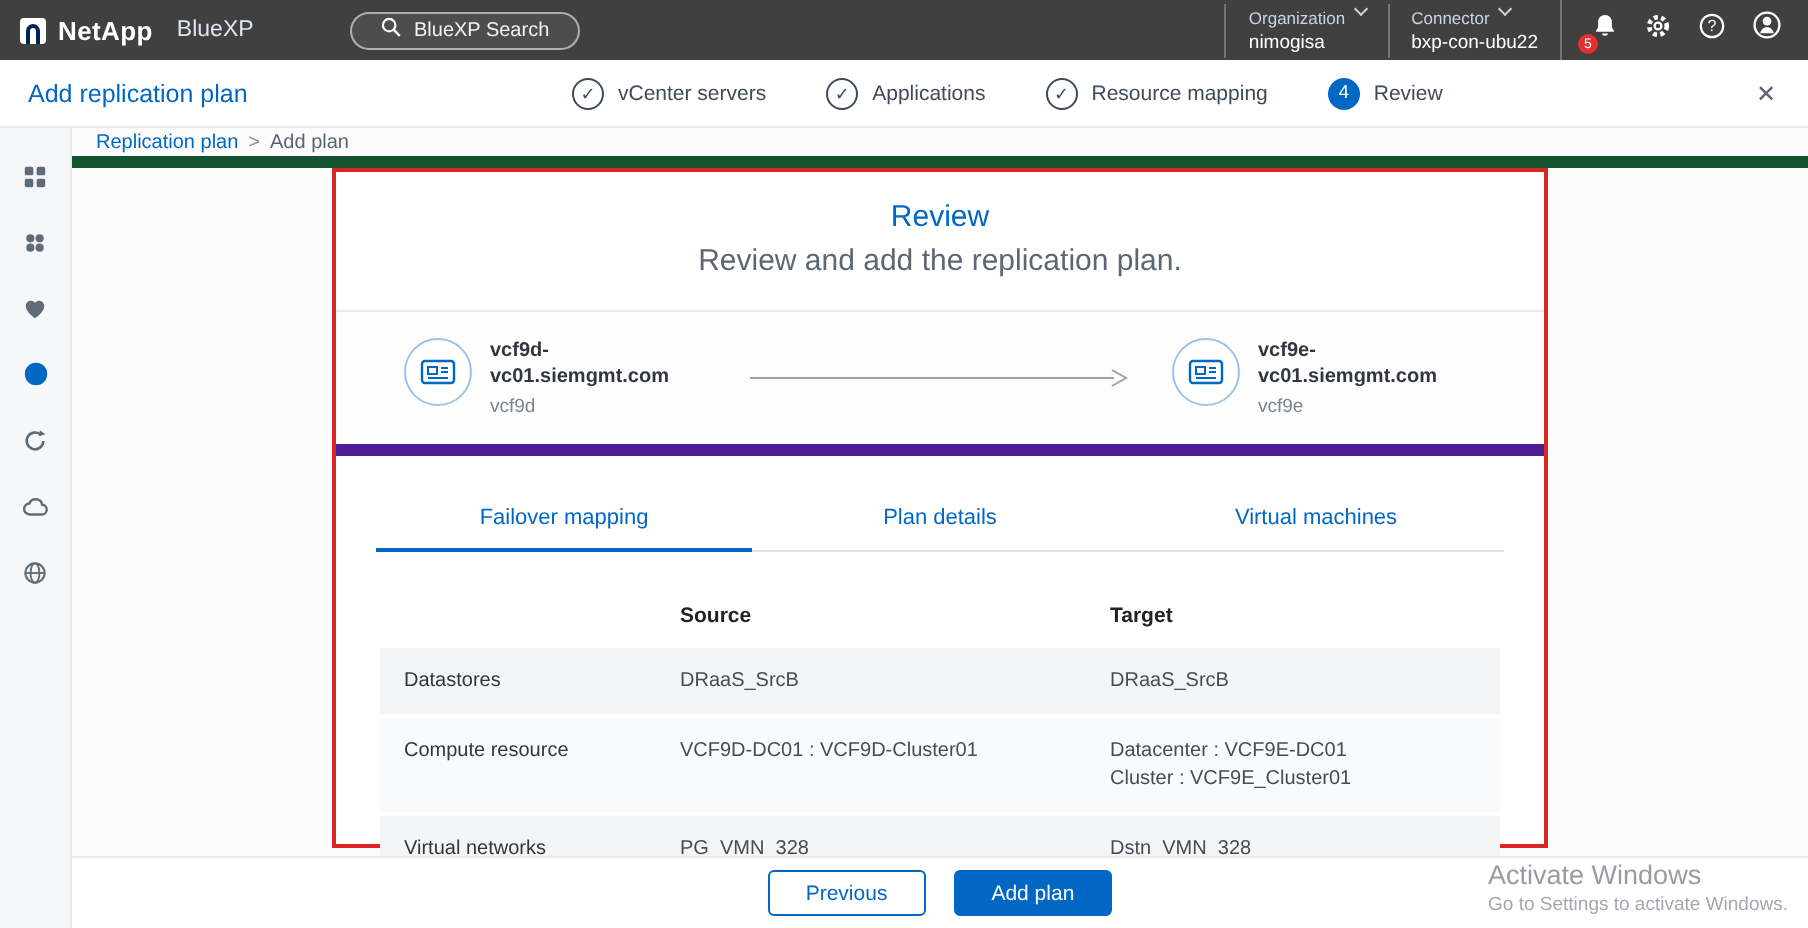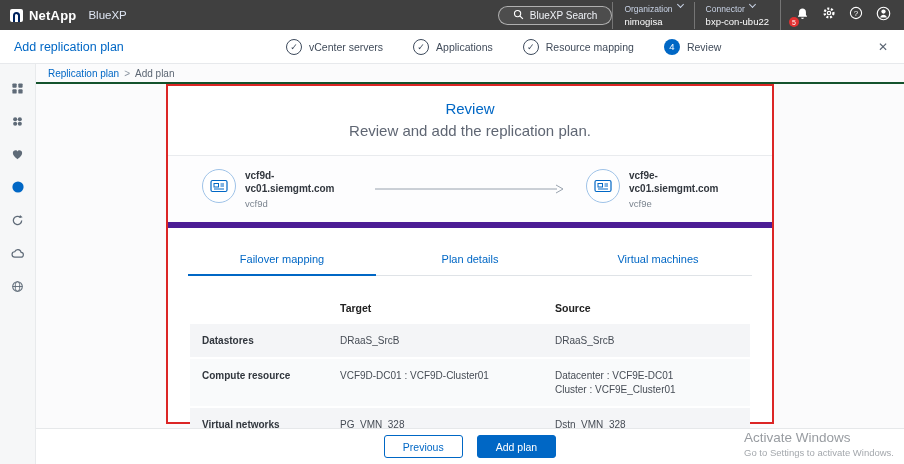--- a/index.html
+++ b/index.html
@@ -7,21 +7,21 @@
   .app { width:904px; height:464px; position:relative; overflow:hidden; background:#fbfbfc; }
 
   
   .topbar { height:30px; background:#404040; color:#fff; display:flex; align-items:center; }
   .brand { display:flex; align-items:center; padding-left:10px; width:175px; flex:none; }
   .logo-mark { width:13px; height:13px; background:#fff; border-radius:2px; position:relative; flex:none; }
   .logo-mark::after { content:""; position:absolute; left:3px; right:3px; top:3px; bottom:0;
       border:2.5px solid #00235e; border-bottom:none; border-radius:5px 5px 0 0; }
   .brand-name { font-weight:bold; font-size:13px; margin-left:6px; letter-spacing:.2px; }
   .brand-product { font-size:11.5px; color:#dfe6f3; margin-left:12px; }
-  .search-wrap { flex:1; display:flex; justify-content:flex-end; }
+  .search-wrap { flex:1; display:flex; justify-content:flex-start; }
   .search-pill { display:flex; align-items:center; gap:6px; height:19px; padding:0 14px;
       border:1px solid rgba(255,255,255,.55); border-radius:10px; background:rgba(255,255,255,.07);
       font-size:10px; color:#f0f3f8; cursor:pointer; }
   .top-menus { display:flex; align-items:stretch; flex:none; }
   .menu-group { padding:2px 11px; border-left:1px solid rgba(255,255,255,.28); display:flex;
       flex-direction:column; justify-content:center; gap:2px; min-width:80px; cursor:pointer; }
   .menu-label-row { display:flex; align-items:flex-start; gap:5px; font-size:8.5px; color:#c9d3e6; }
   .chev { width:5px; height:5px; border-right:1px solid #c9d3e6; border-bottom:1px solid #c9d3e6;
       transform:rotate(45deg); margin-top:-2px; }
   .menu-value { font-size:9.5px; color:#fff; }
@@ -43,21 +43,21 @@
   .close-btn { margin-left:auto; padding-right:16px; color:#5a6472; font-size:12px; cursor:pointer; }
 
   
   .bodyrow { display:flex; height:400px; }
   .sidebar { width:36px; background:#f6f7f8; border-right:1px solid #e8eaec; display:flex;
       flex-direction:column; align-items:center; padding-top:16px; gap:17px; flex:none; }
   .nav-icon { width:16px; height:16px; color:#5f6b78; display:flex; align-items:center; justify-content:center; cursor:pointer; }
   .nav-icon.active { color:#0067c5; }
 
   .content { flex:1; position:relative; display:flex; flex-direction:column; background:#fbfbfc; }
-  .breadcrumb { padding:4px 0 4px 12px; font-size:10px; border-bottom:2px solid #14532d; height:20px; display:flex; align-items:center; }
+  .breadcrumb { padding:4px 0 4px 12px; font-size:10px; border-bottom:6px solid #14532d; height:20px; display:flex; align-items:center; }
   .crumb-link { color:#0067c5; cursor:pointer; }
   .crumb-sep { color:#8a94a0; margin:0 5px; }
   .crumb-cur { color:#5b6572; }
 
   
   .panel { width:608px; margin:0 auto; background:#fff; border:2px solid #dc2626; height:340px; }
   .review-title { text-align:center; color:#0067c5; font-size:15px; margin-top:14px; }
   .review-sub { text-align:center; color:#5f6673; font-size:15px; margin-top:5px; }
   .vcenter-band { margin-top:16px; border-top:1px solid #e9ebee; border-bottom:6px solid #4c1d95;
       padding:13px 34px; display:flex; align-items:center; background:#fdfdfe; }
@@ -72,21 +72,21 @@
   .tab { flex:1; text-align:center; font-size:11px; color:#0067c5; padding:7px 0 9px; cursor:pointer; }
   .tab.active { border-bottom:2px solid #0067c5; margin-bottom:-1px; }
 
   .rtable { margin:16px 22px 0; }
   .trow { display:grid; grid-template-columns:150px 215px 1fr; align-items:start; }
   .thead { padding:10px 0 8px; }
   .hcell { font-size:10.5px; font-weight:bold; color:#222; }
   .trow.data { margin-top:2px; padding:11px 0; font-size:10px; color:#464c55; }
   .trow.shade-a { background:#f4f5f7; }
   .trow.shade-b { background:#f9fafb; }
-  .row-label { font-weight:bold; color:#31363d; padding-left:12px; font-size:10px; }
+  .row-label { font-weight:normal; color:#31363d; padding-left:12px; font-size:10px; }
   .t2 { margin-top:3px; }
   .t2:empty { display:none; }
 
   
   .footerbar { margin-top:auto; height:36px; background:#fff; border-top:1px solid #e6e8ea;
       display:flex; align-items:center; justify-content:center; gap:14px; }
   .btn { height:23px; padding:0 18px; border-radius:3px; font-size:10.5px; display:flex;
       align-items:center; cursor:pointer; border:1px solid #0067c5; }
   .btn.secondary { color:#0067c5; background:#fff; }
   .btn.primary { background:#0067c5; color:#fff; }
@@ -295,22 +295,22 @@
 
         <div class="tabs">
           <div class="tab active">Failover mapping</div>
           <div class="tab">Plan details</div>
           <div class="tab">Virtual machines</div>
         </div>
 
         <div class="rtable">
           <div class="trow thead">
             <div></div>
+            <div class="hcell">Source</div>
             <div class="hcell">Target</div>
-            <div class="hcell">Source</div>
           </div>
 
           <div class="trow data shade-a">
             <div class="row-label">Datastores</div>
             <div class="cell">DRaaS_SrcB</div>
             <div class="cell">
               <div class="t1">DRaaS_SrcB</div>
 
             </div>
           </div>

